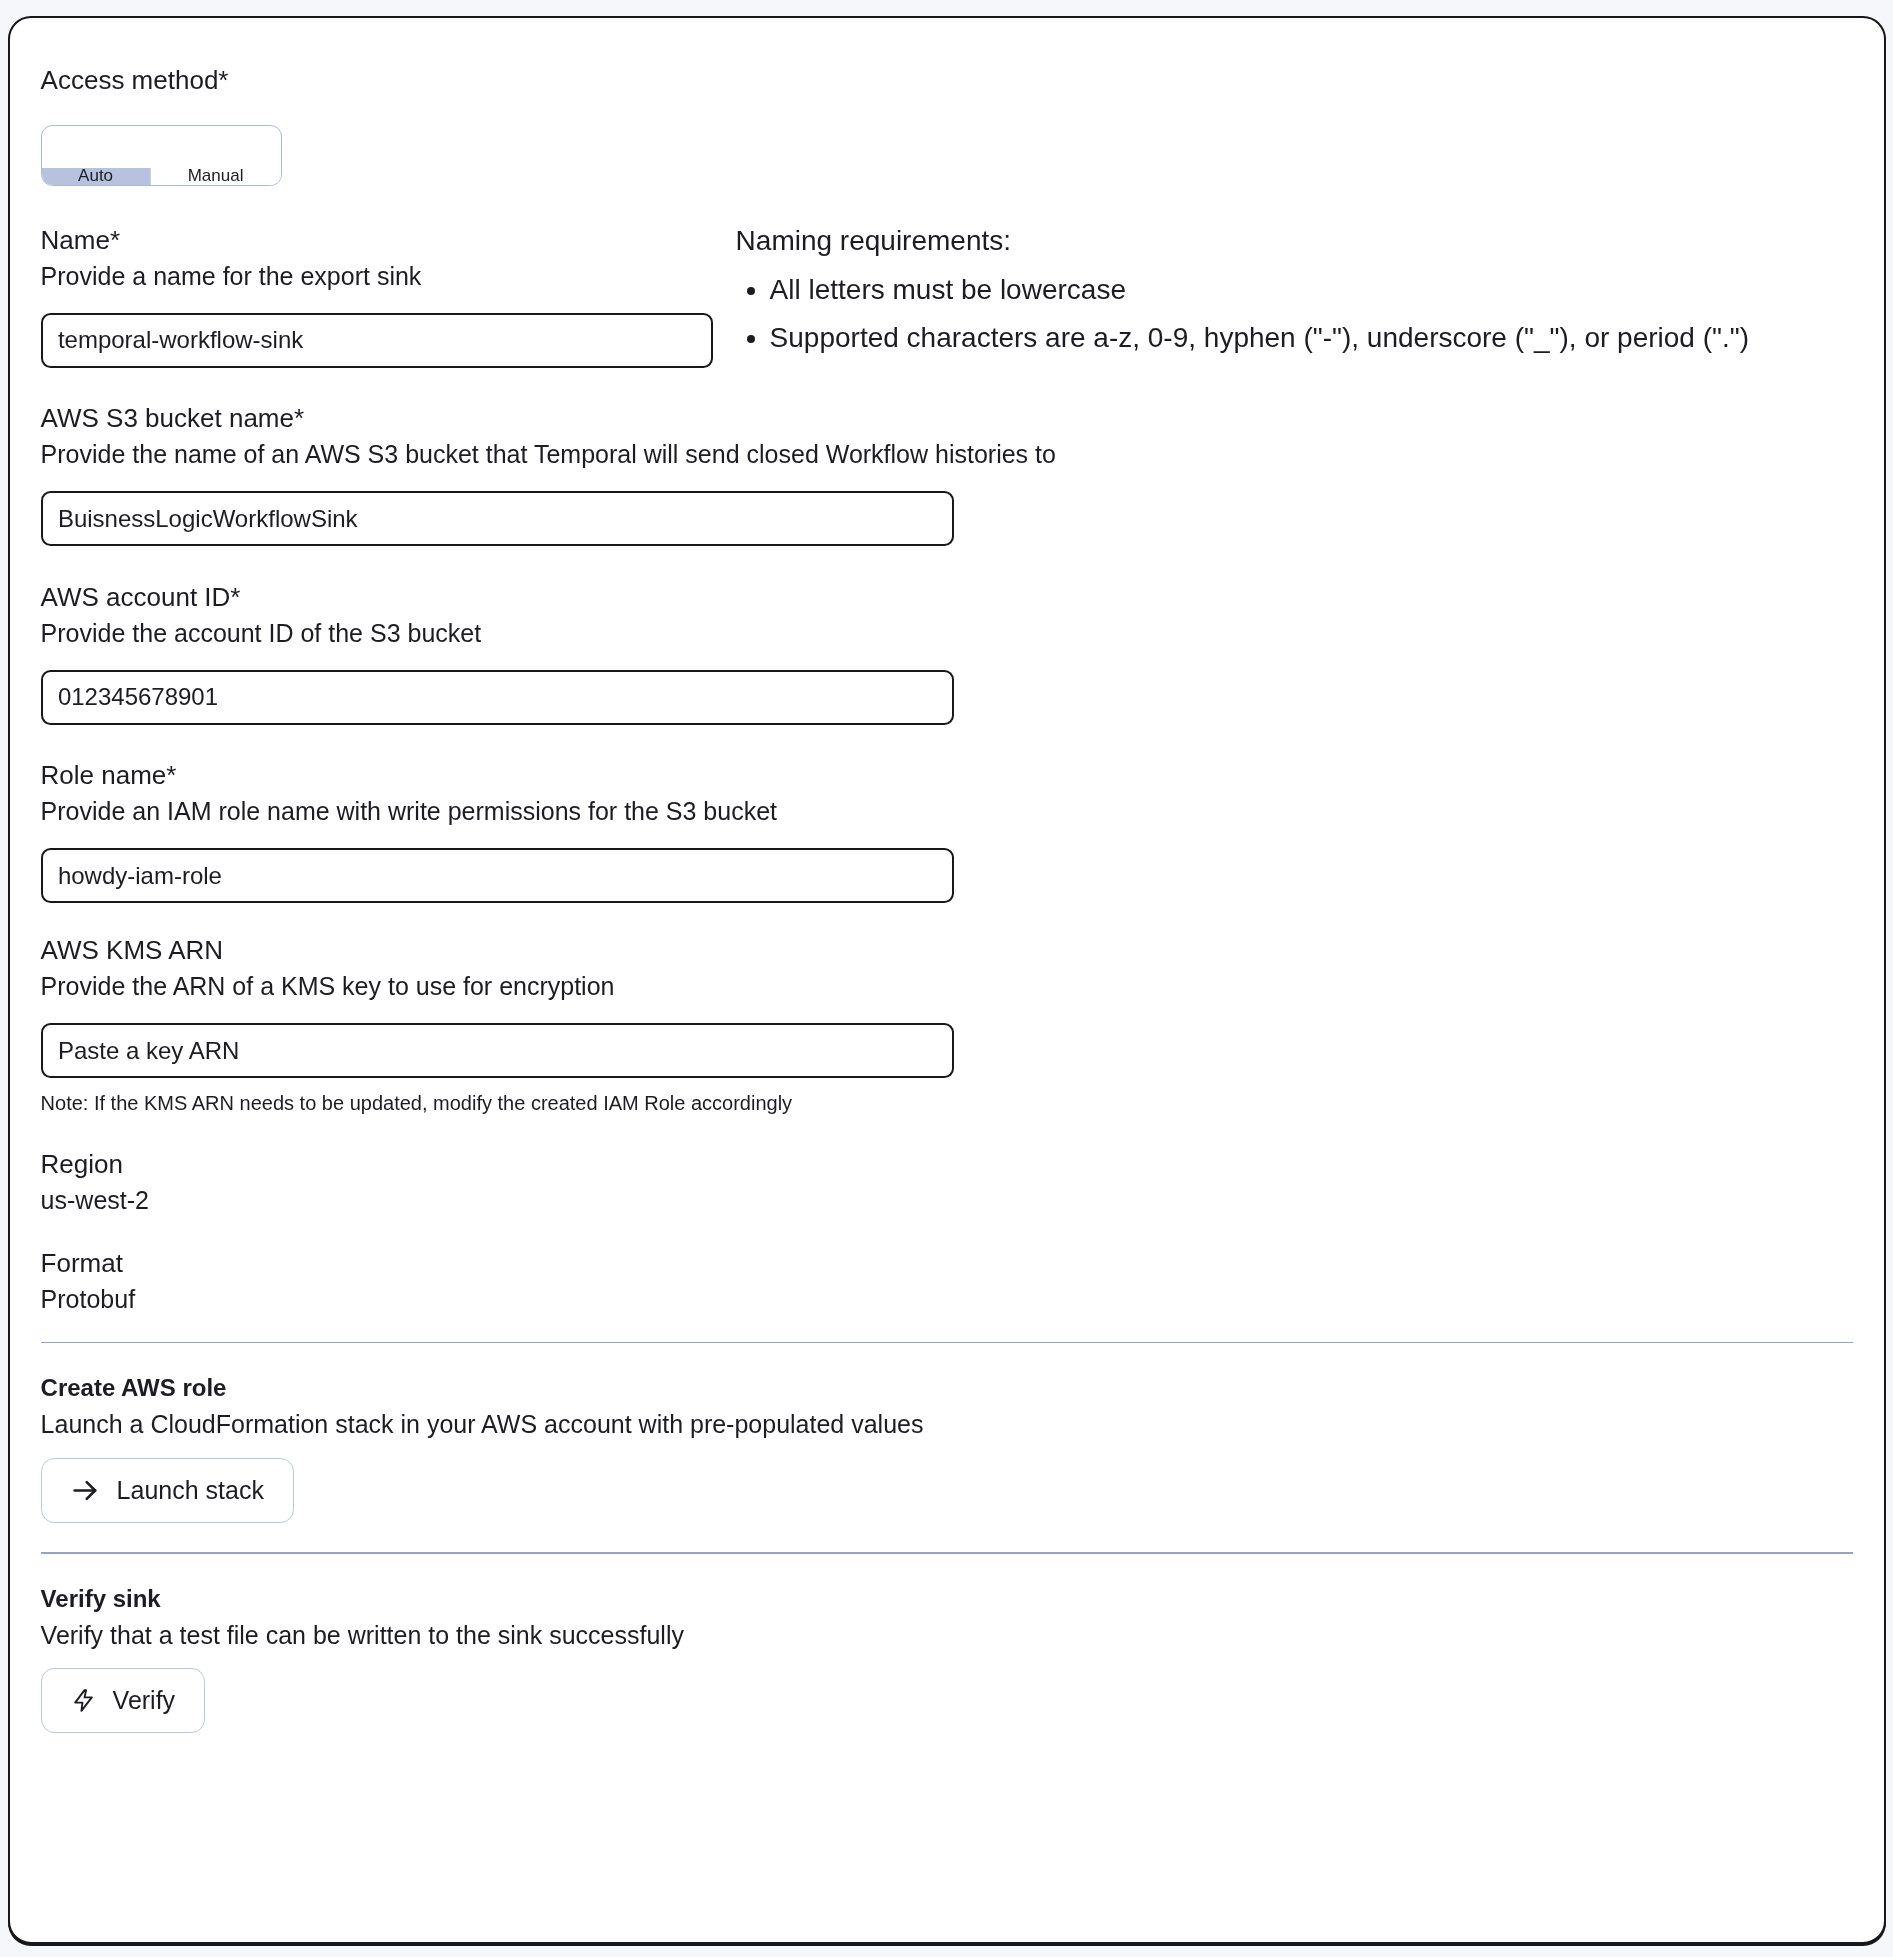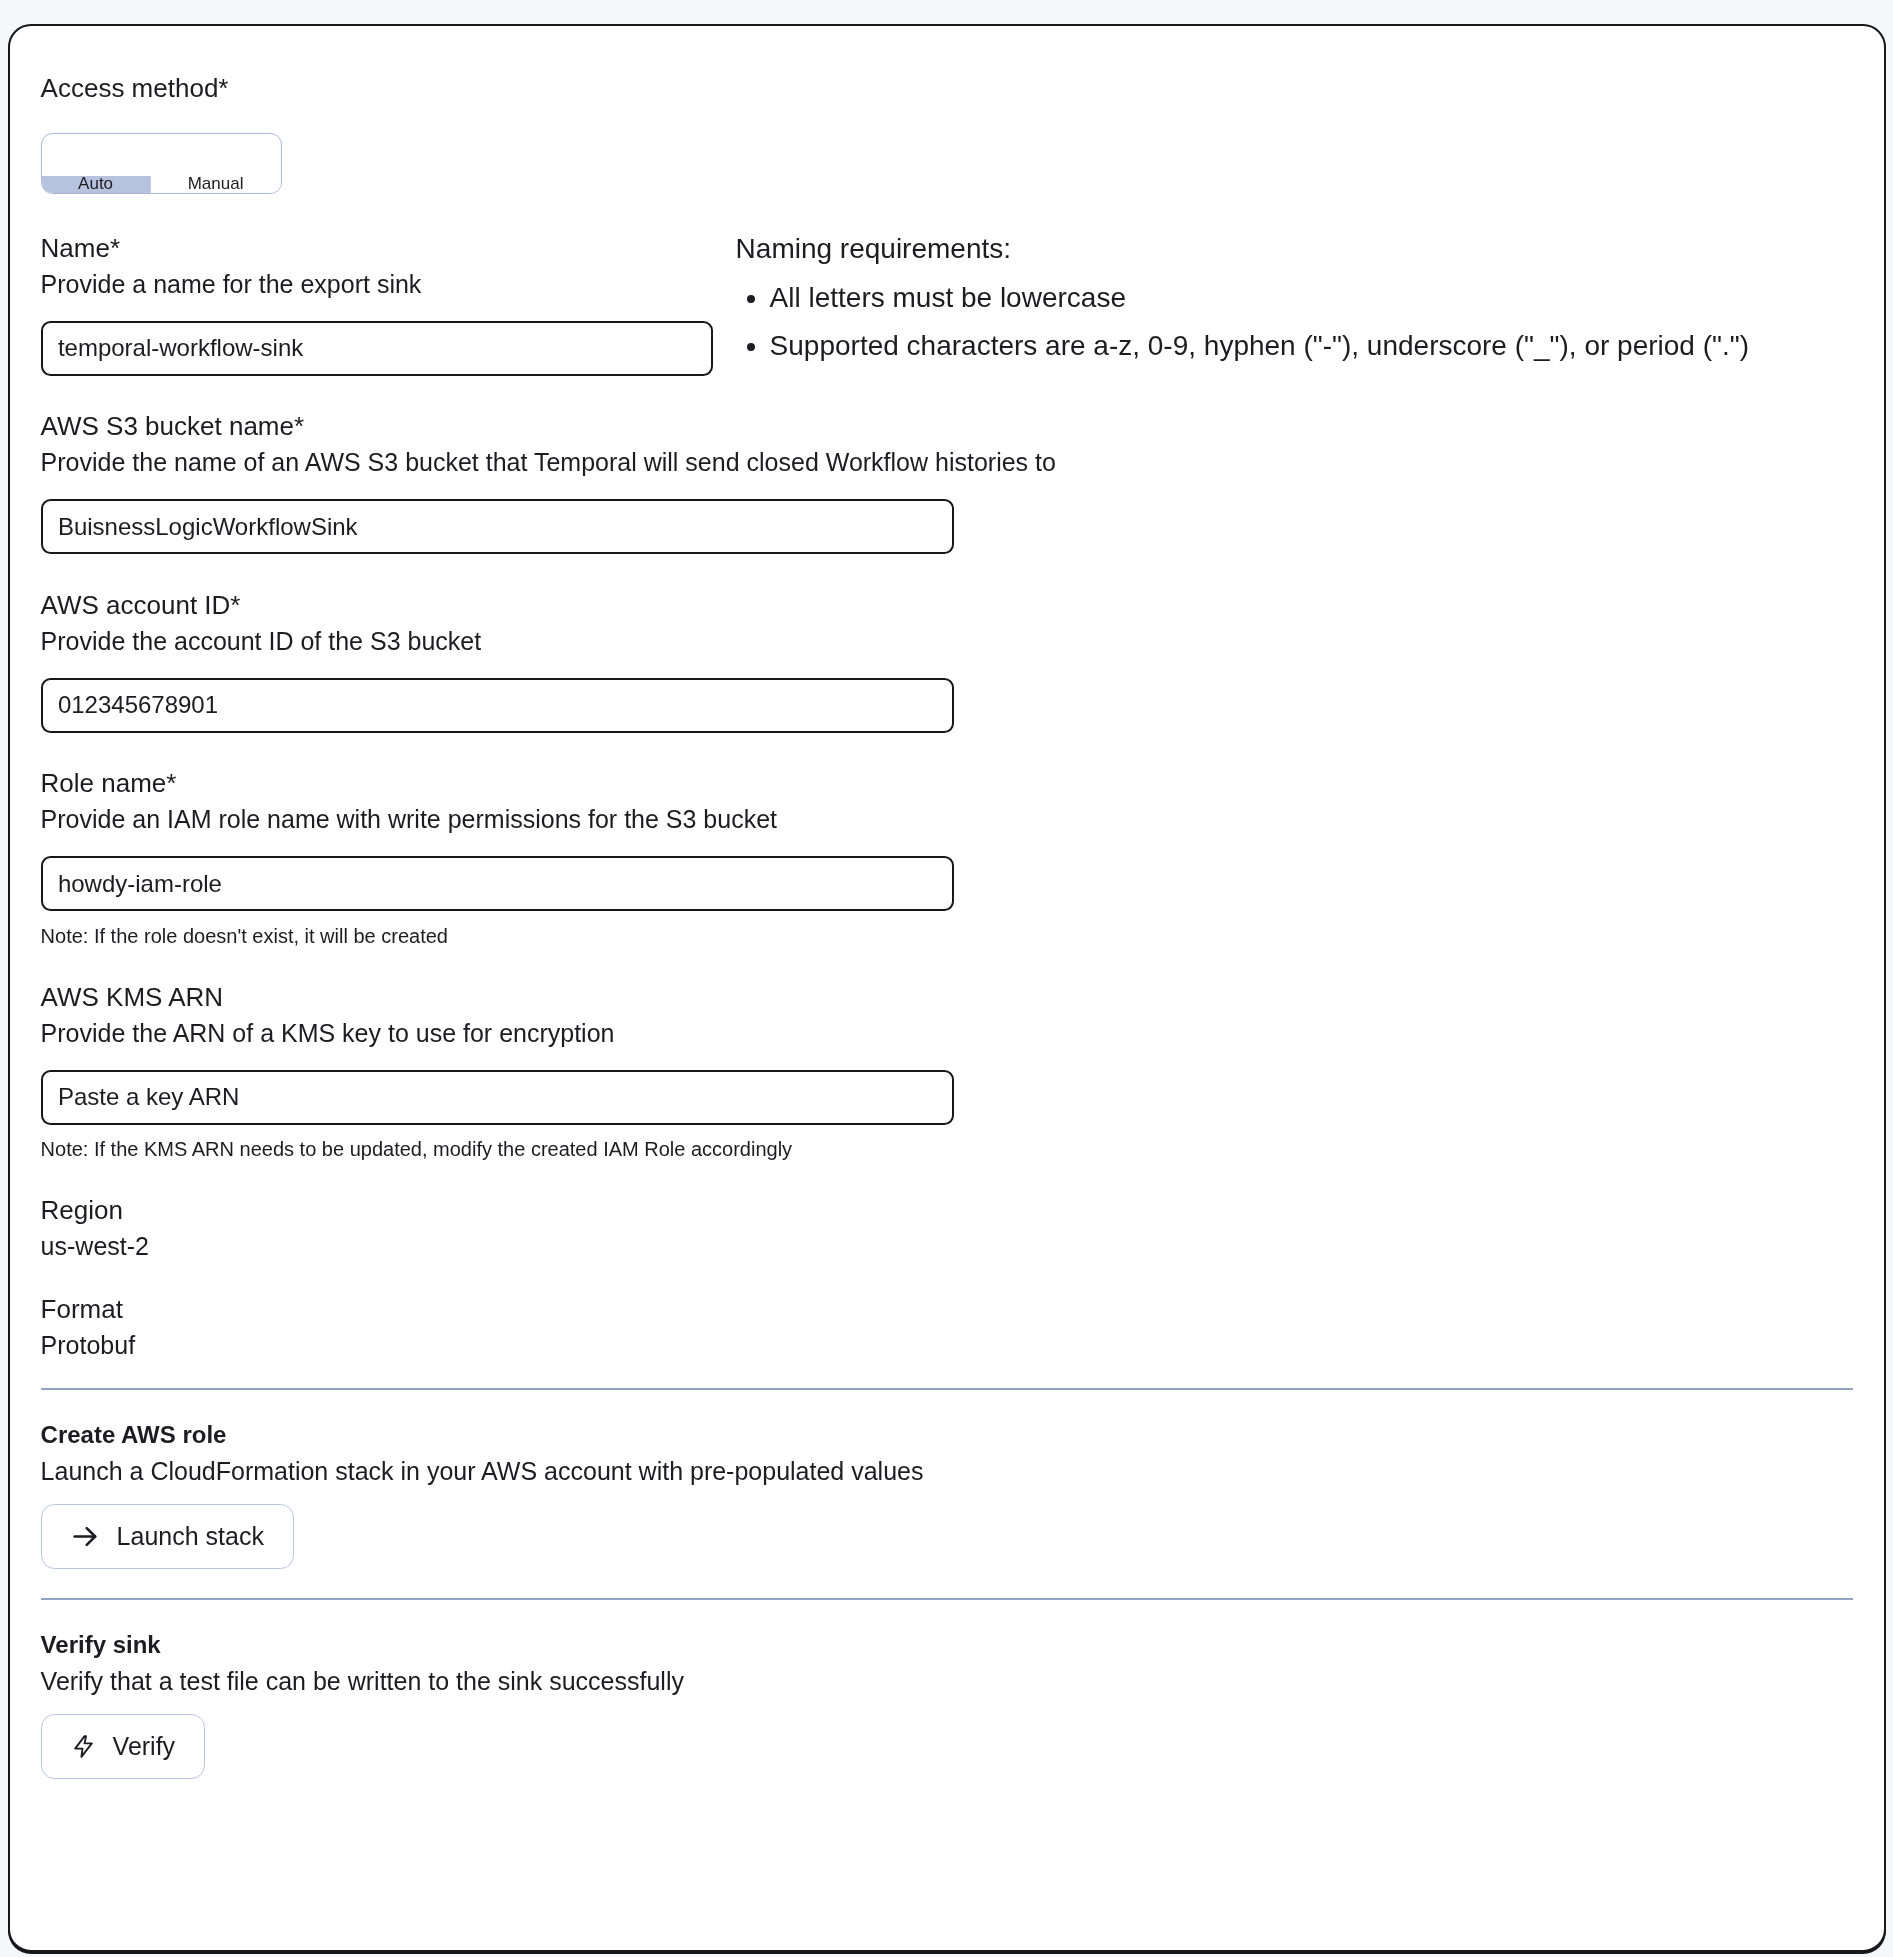--- a/index.html
+++ b/index.html
@@ -5,21 +5,21 @@
   * { box-sizing: border-box; margin: 0; padding: 0; }
   html, body { width: 1894px; height: 1958px; }
   body {
     background: #f5f7fa;
     font-family: "Liberation Sans", sans-serif;
     color: #1c1c22;
     position: relative;
   }
   .card {
     position: absolute;
-    left: 7.6px; top: 24px; right: 7.6px;
+    left: 7.6px; top: 16px; right: 7.6px;
     height: 1928px;
     background: #ffffff;
     border: 2.9px solid #17171c;
     box-shadow: 0 1.9px 0 #17171c;
     border-radius: 23px;
     padding: 34px 31px 0 31px;
     overflow: hidden;
   }
   .label { font-size: 26px; line-height: 36px; font-weight: 500; }
   .desc  { font-size: 25px; line-height: 36px; font-weight: 400; }
@@ -145,21 +145,20 @@
   <div class="desc">Provide the name of an AWS S3 bucket that Temporal will send closed Workflow histories to</div>
   <input class="field w-wide" type="text" value="BuisnessLogicWorkflowSink" style="">
 
   <div class="label mt-sect">AWS account ID*</div>
   <div class="desc">Provide the account ID of the S3 bucket</div>
   <input class="field w-wide" type="text" value="012345678901" style="">
 
   <div class="label mt-sect">Role name*</div>
   <div class="desc">Provide an IAM role name with write permissions for the S3 bucket</div>
   <input class="field w-wide" type="text" value="howdy-iam-role" style="">
-  <div class="note">Note: If the role doesn't exist, it will be created</div>
 
   <div class="label" style="margin-top:29px;">AWS KMS ARN</div>
   <div class="desc">Provide the ARN of a KMS key to use for encryption</div>
   <input class="field w-wide" type="text" placeholder="Paste a key ARN" style="">
   <div class="note">Note: If the KMS ARN needs to be updated, modify the created IAM Role accordingly</div>
 
   <div class="ro-label">Region</div>
   <div class="ro-value">us-west-2</div>
 
   <div class="ro-label" style="margin-top:27px;">Format</div>

